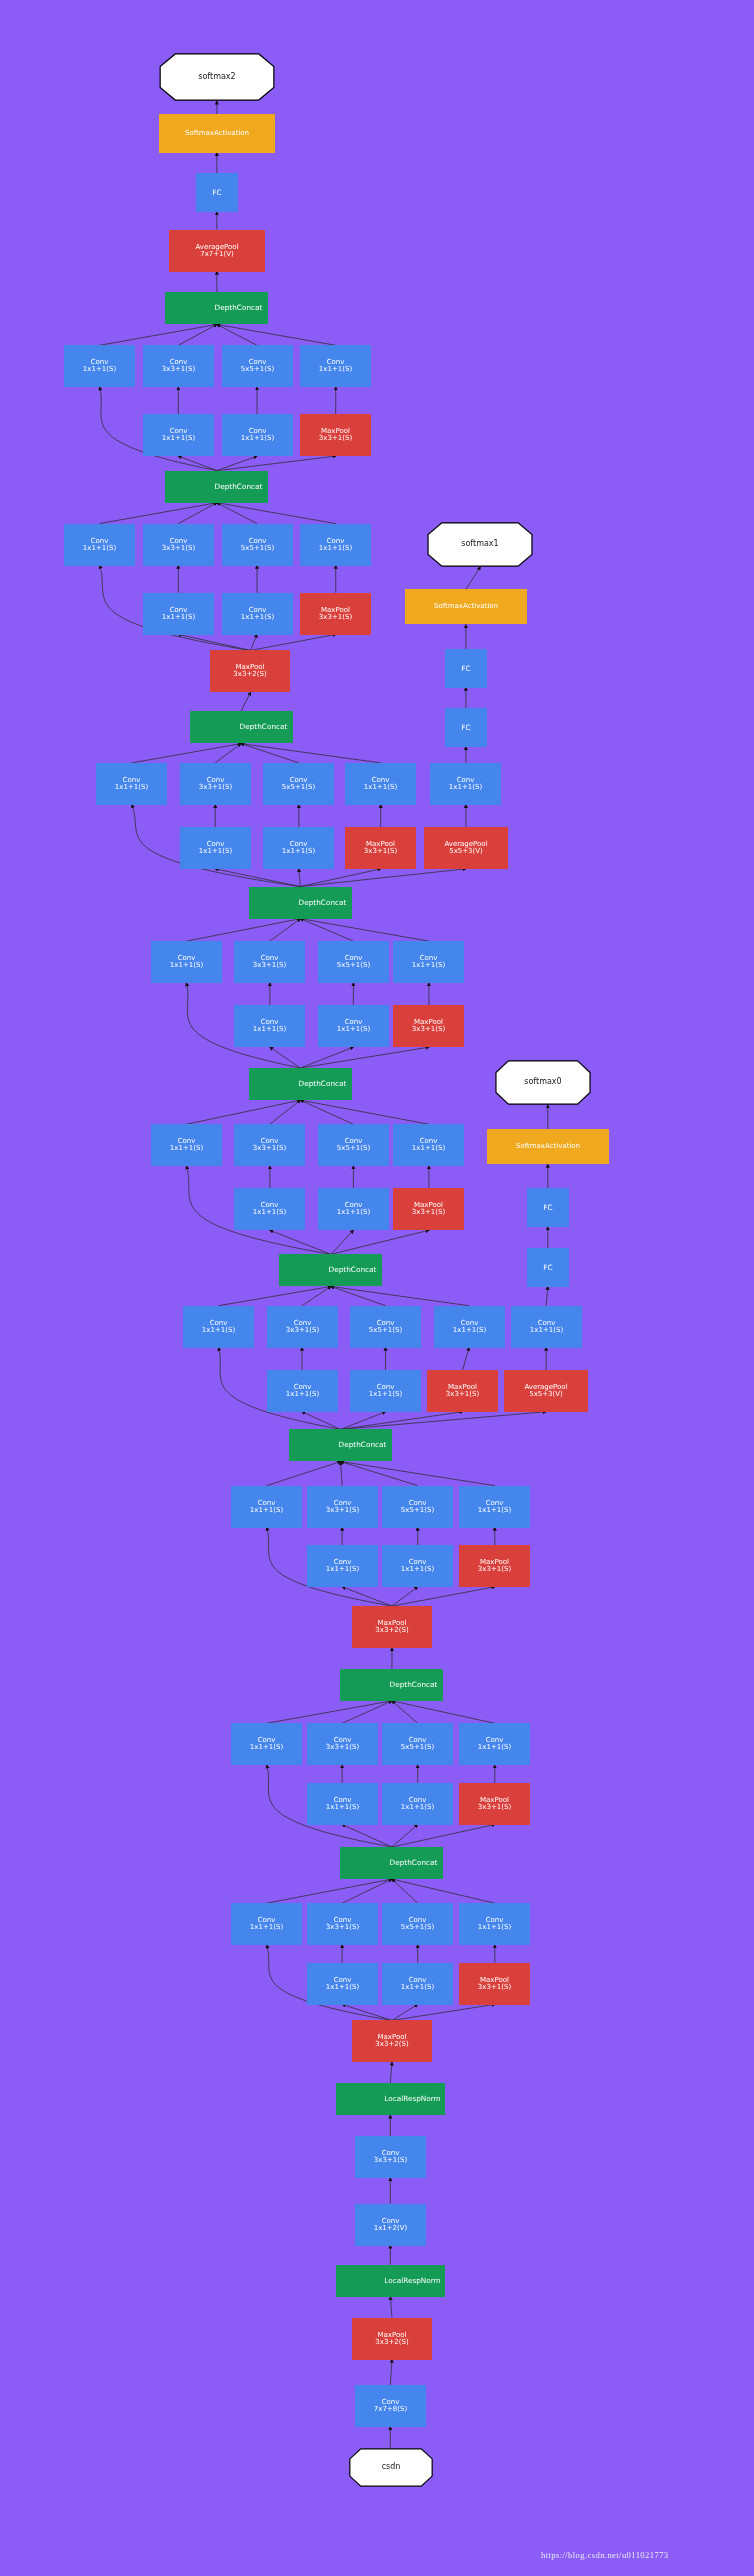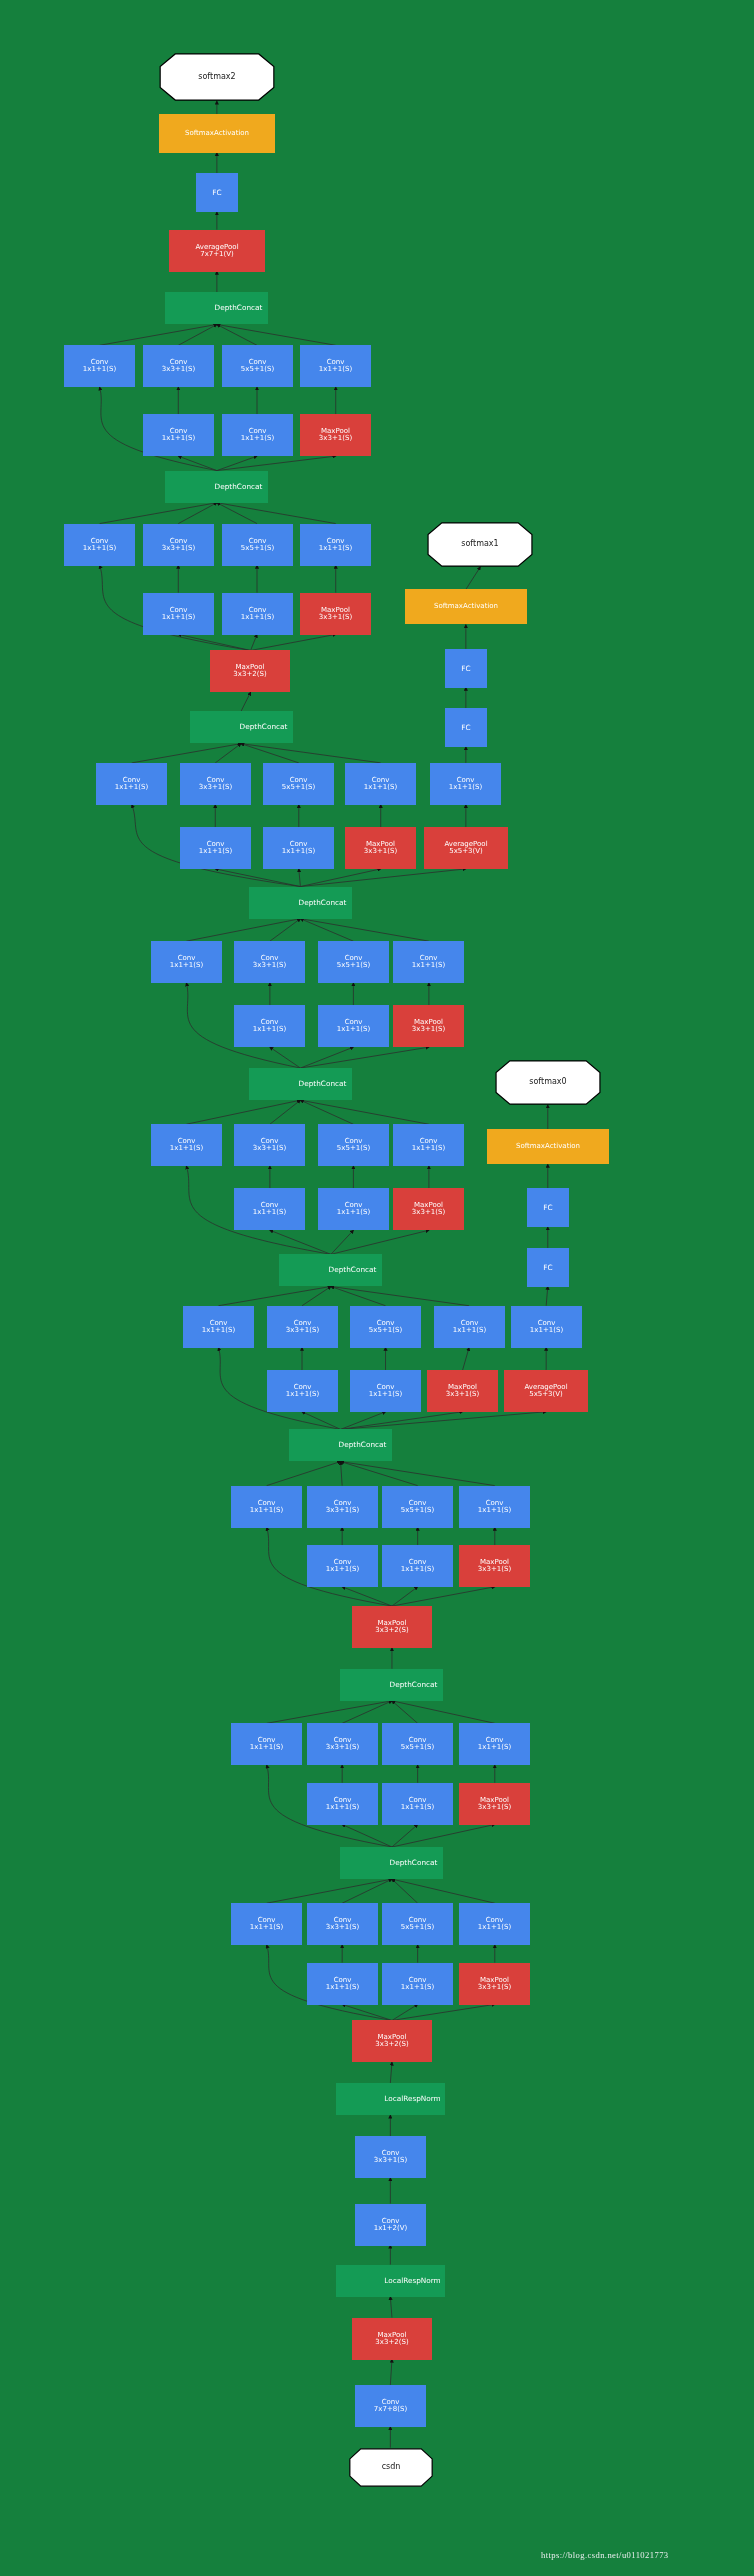--- a/index.html
+++ b/index.html
@@ -1,17 +1,17 @@
 <!DOCTYPE html>
 <html style="font-size:10.6px"><head>
 <meta charset="utf-8">
 <style>
   html,body{margin:0;padding:0;background:#ffffff;}
   body{font-family:"DejaVu Sans",sans-serif;}
-  #canvas{position:relative;width:755px;height:2576px;background:#15803d;overflow:hidden;}
+  #canvas{position:relative;width:755px;height:2576px;background:#8b5cf6;overflow:hidden;}
   svg#edges{position:absolute;left:0;top:0;width:755px;height:2576px;pointer-events:none;}
   .node{position:absolute;box-sizing:border-box;display:flex;flex-direction:column;
         align-items:center;justify-content:center;color:#ffffff;line-height:1.05;
         font-family:"DejaVu Sans",sans-serif;text-align:center;}
   .node .l1{display:block;}
   .node .l2{display:block;}
   .node.conv{background:#4586EC;}
   .node.pool{background:#D9403B;}
   .node.concat{background:#149B55;padding-left:44px;}
   .node.softmaxact{background:#F0A91E;}
@@ -351,21 +351,21 @@
         <span class="l2">1x1+1(S)</span>
       </div>
       <div class="node conv" style="left: 318px; top: 1188px; width: 71px; height: 42px; font-size: 7px;">
         <span class="l1">Conv</span>
         <span class="l2">1x1+1(S)</span>
       </div>
       <div class="node pool" style="left: 393px; top: 1188px; width: 71px; height: 42px; font-size: 7px;">
         <span class="l1">MaxPool</span>
         <span class="l2">3x3+1(S)</span>
       </div>
-      <div class="node term" style="left: 495px; top: 1060px; width: 106px; height: 45px; font-size: 8px;">
+      <div class="node term" style="left: 495px; top: 1060px; width: 96px; height: 45px; font-size: 8px;">
         <svg class="term-shape" viewBox="0 0 100 50" preserveAspectRatio="none">
           <polygon points="14,1 86,1 99,14 99,36 86,49 14,49 1,36 1,14" fill="#FFFFFF" stroke="#000000" stroke-width="1.2" vector-effect="non-scaling-stroke"></polygon>
         </svg>
         <span class="l1 term-label">softmax0</span>
       </div>
       <div class="node softmaxact" style="left: 487px; top: 1129px; width: 122px; height: 35px; font-size: 7px;">
         <span class="l1">SoftmaxActivation</span>
       </div>
       <div class="node fc" style="left: 527px; top: 1188px; width: 42px; height: 39px; font-size: 7.3px;">
         <span class="l1">FC</span>

